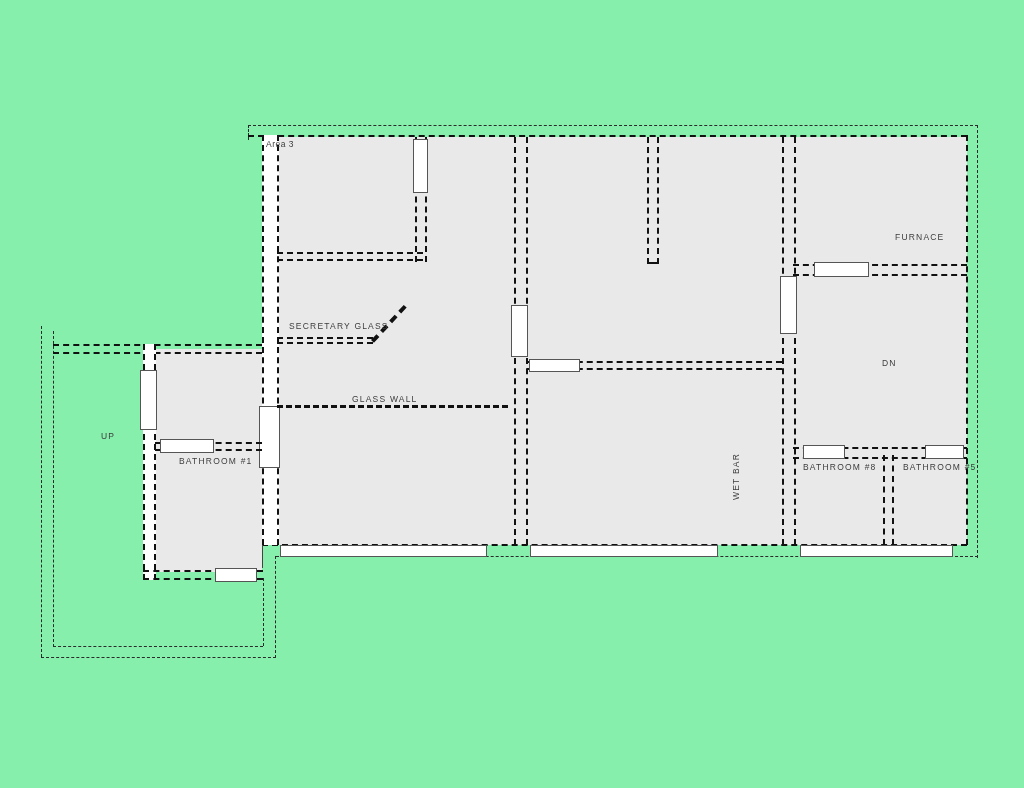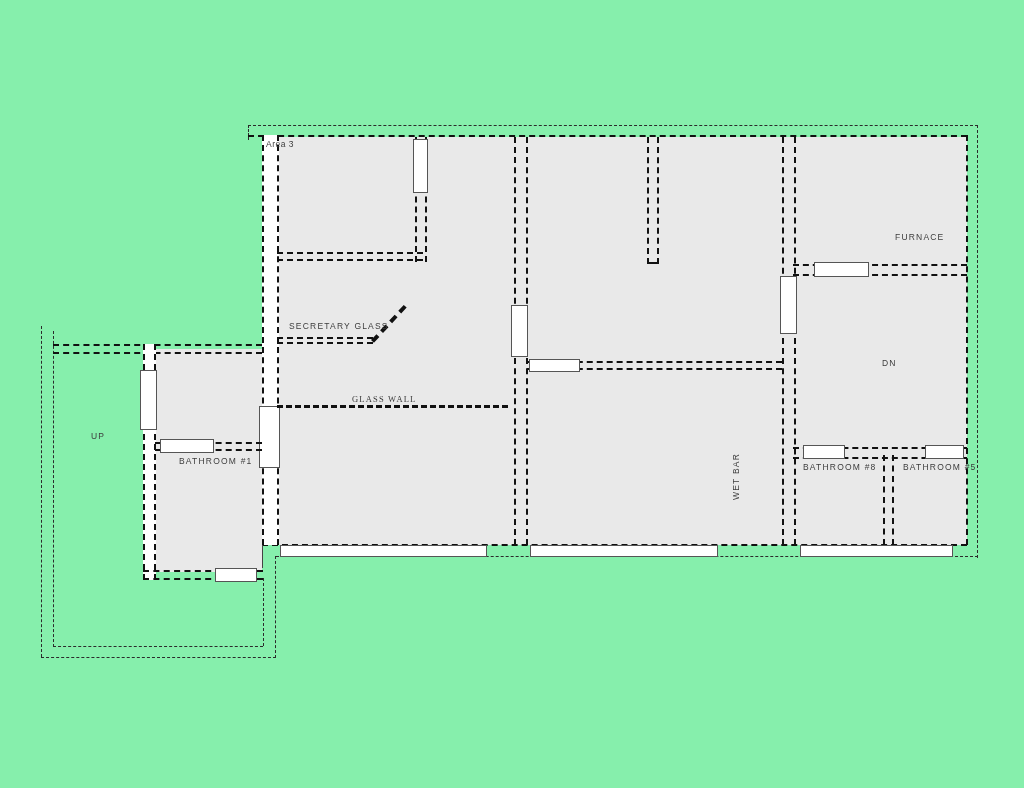--- a/index.html
+++ b/index.html
@@ -85,22 +85,22 @@
   <div class="desk" style="left:277px;top:337px;width:96px;"></div>
   <div class="desk-diag" style="left:371px;top:340px;"></div>
   <div class="glass" style="left:277px;top:405px;width:231px;"></div>
 
   <div class="win" style="left:280px;top:545px;width:207px;height:12px;"></div>
   <div class="win" style="left:530px;top:545px;width:188px;height:12px;"></div>
   <div class="win" style="left:800px;top:545px;width:153px;height:12px;"></div>
 
   <div class="lbl small" style="left:266px;top:139px;">Area 3</div>
   <div class="lbl" style="left:289px;top:321px;">SECRETARY GLASS</div>
-  <div class="lbl" style="left:352px;top:394px;font-family:Liberation Serif, serif;">GLASS WALL</div>
-  <div class="lbl" style="left:91px;top:431px;">UP</div>
+  <div class="lbl" style="left:352px;top:394px;">GLASS WALL</div>
+  <div class="lbl" style="left:101px;top:431px;">UP</div>
   <div class="lbl" style="left:172px;top:456px;padding-left:7px;">BATHROOM #1</div>
   <div class="lbl vert" style="left:731px;top:500px;">WET BAR</div>
   <div class="lbl" style="left:876px;top:358px;margin-left:6px;">DN</div>
   <div class="lbl" style="left:895px;top:232px;">FURNACE</div>
   <div class="lbl" style="left:803px;top:462px;">BATHROOM #8</div>
   <div class="lbl" style="left:903px;top:462px;">BATHROOM #5</div>
 
 </div>
 
 </body></html>

